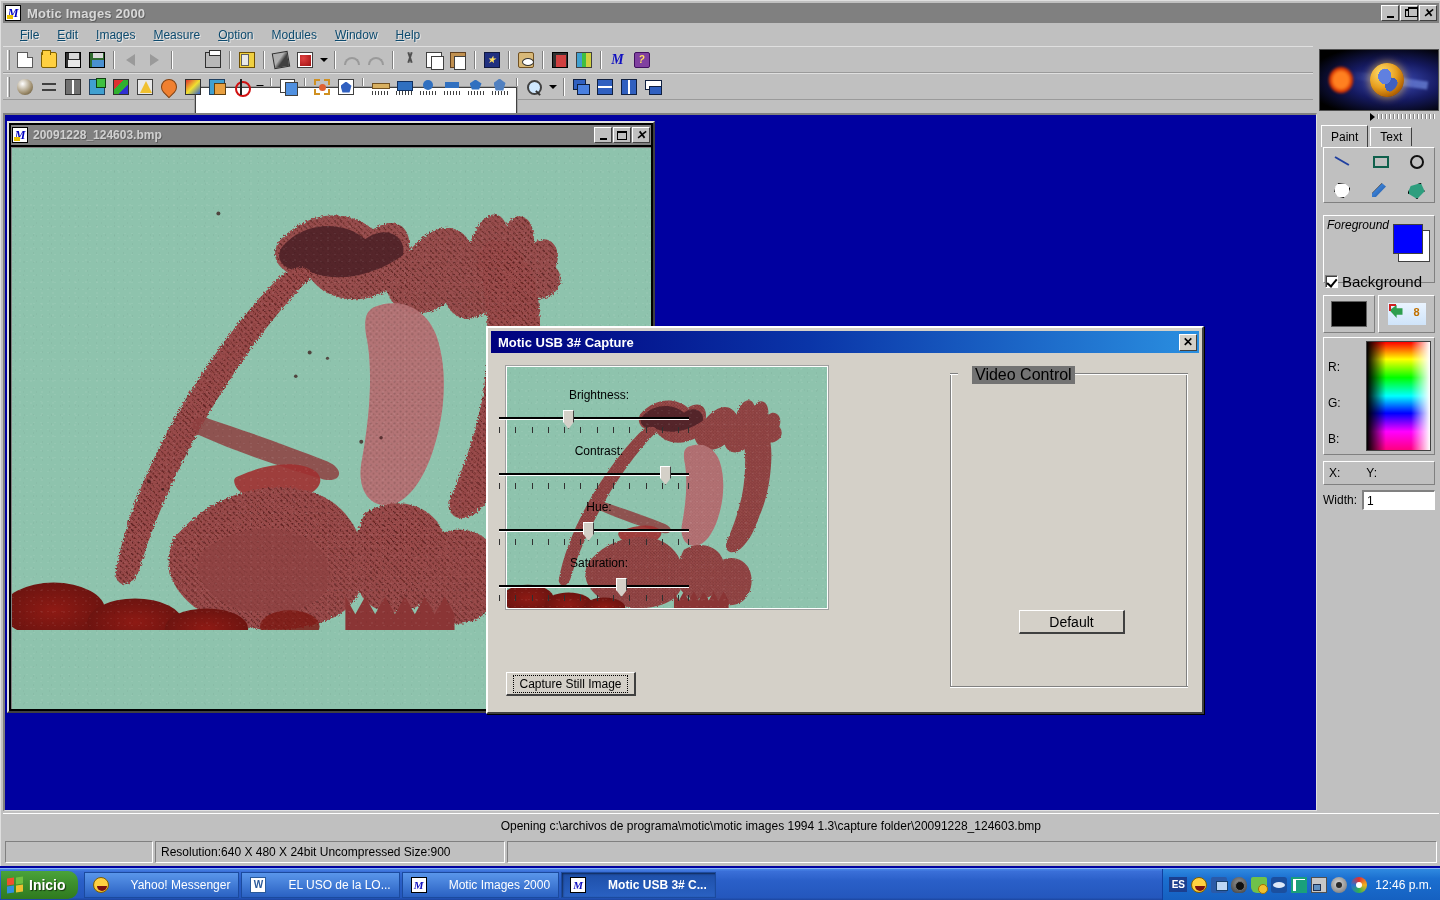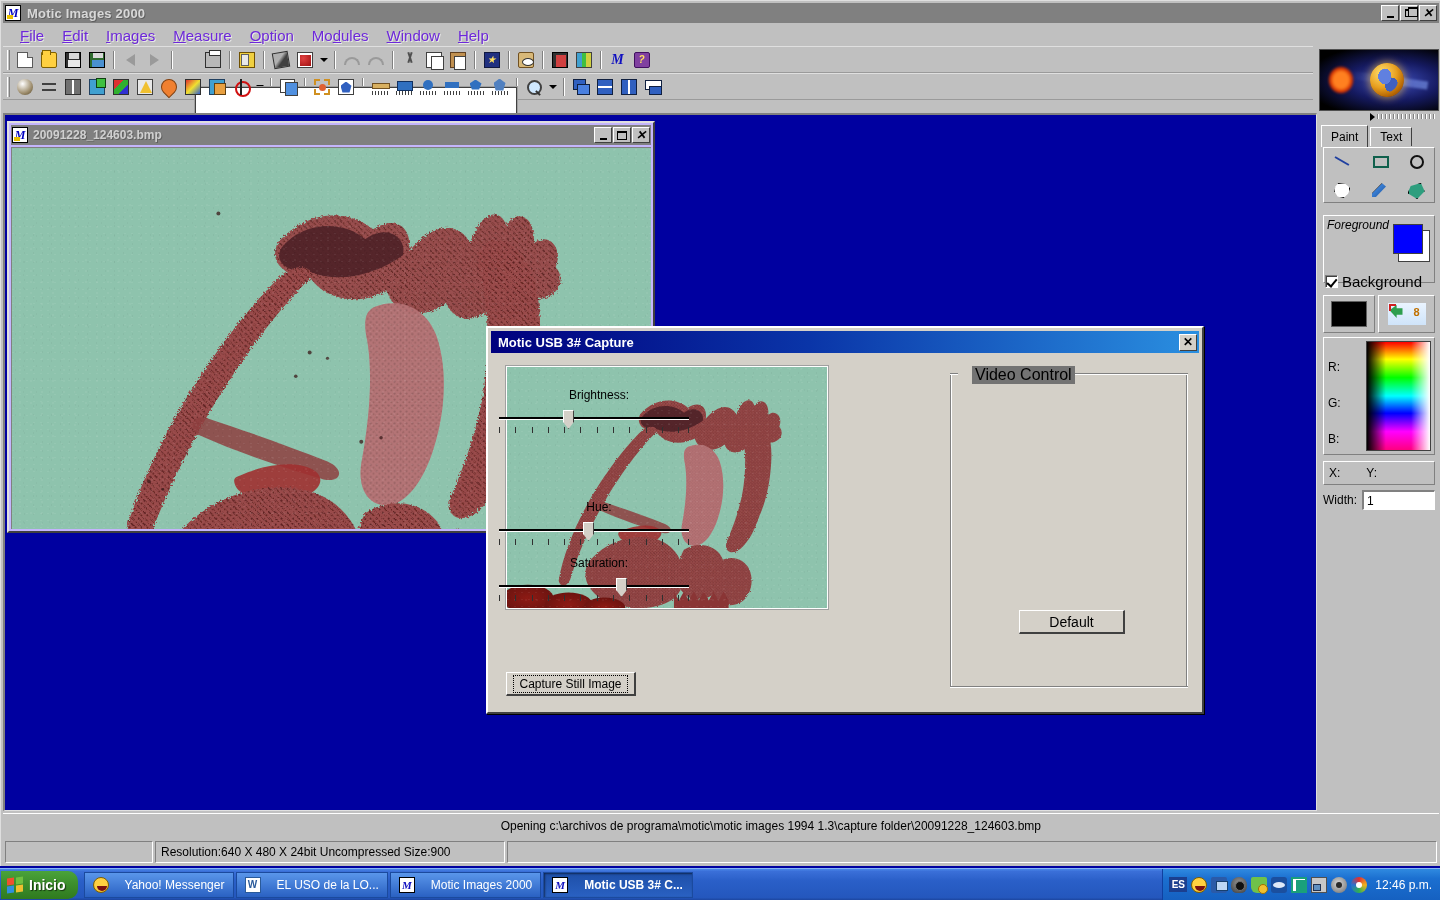--- a/index.html
+++ b/index.html
@@ -60,21 +60,21 @@
     border: 1px solid #000; border-top-width: 2px; background: #c0c0c0;
   }
   .sysbtn .g-close { font-size: 12px; font-weight: bold; font-family: "Liberation Sans", sans-serif; }
 
   
   .menubar {
     position: absolute; left: 2px; top: 24px; width: 1436px; height: 20px;
     display: flex; align-items: center; padding-left: 8px;
   }
   .menuitem {
-    padding: 2px 9px; color: #6d28d9; font-size: 15px;
+    padding: 2px 9px; color: #0c4a6e; font-size: 12px;
     text-shadow: 1px 1px 0 #e8e8e8;
   }
   .menuitem u { text-decoration: underline; }
 
   
   .toolbars {
     position: absolute; left: 2px; top: 45px; width: 1310px; height: 65px;
     background: #c0c0c0;
   }
   .tbrow {
@@ -217,22 +217,22 @@
   
   .mdi {
     position: absolute; left: 2px; top: 112px; width: 1314px; height: 698px;
     background: #0000a0;
     border-top: 2px solid #808080; border-left: 2px solid #808080;
     border-right: 1px solid #dfdfdf; border-bottom: 1px solid #dfdfdf;
   }
 
   
   .childwin {
-    position: absolute; left: 2px; top: 6px; width: 648px; height: 412px;
-    background: #c4b5fd;
+    position: absolute; left: 2px; top: 6px; width: 648px; height: 592px;
+    background: #000000;
     border-top: 2px solid #dfdfdf; border-left: 2px solid #dfdfdf;
     border-right: 2px solid #404040; border-bottom: 2px solid #404040;
   }
   .child-tb {
     height: 20px; margin: 2px; background: #808080;
     display: flex; align-items: center; padding: 0 1px;
   }
   .child-tb .c-title {
     color: #d0d0d0; font-weight: bold; font-size: 12px; margin-left: 5px;
     text-shadow: 1px 1px 0 #606060;
@@ -505,21 +505,21 @@
     text-shadow: 1px 1px 1px rgba(0,0,0,.6);
   }
   .winlogo { width:17px; height:16px; position:relative; display:block; }
   .winlogo i { position:absolute; width:7px; height:7px; }
   .winlogo i:nth-child(1){ left:0;top:1px;background:#f05030; transform: skewY(-8deg); }
   .winlogo i:nth-child(2){ left:9px;top:0;background:#70c040; transform: skewY(-8deg); }
   .winlogo i:nth-child(3){ left:0;top:9px;background:#3090e0; transform: skewY(-8deg); }
   .winlogo i:nth-child(4){ left:9px;top:8px;background:#f0c030; transform: skewY(-8deg); }
   .tasks { display:flex; align-items:center; gap:2px; margin-left:6px; }
   .task {
-    height:26px; min-width:150px; padding:0 8px; display:flex; align-items:center; gap:16px;
+    height:26px; min-width:150px; padding:0 8px; display:flex; align-items:center; gap:22px;
     background: linear-gradient(180deg,#5a96ea,#2a61c2);
     border:1px solid #1b4persons; border:1px solid #1b4a9e;
     color:#fff; font-size:12px; white-space:nowrap; overflow:hidden;
   }
   .task.active {
     background: linear-gradient(180deg,#1e4fa8,#2a61c2);
     box-shadow: inset 1px 1px 2px rgba(0,0,0,.5);
     font-weight:bold;
   }
   .tico { width:16px; height:16px; flex:0 0 16px; position:relative; }
@@ -998,20 +998,28 @@
 
     <div class="sliderblk" style="top:60px">
       <div class="sl-label">Brightness:</div>
       <div class="trackwrap">
         <span class="track"></span>
         <span class="ticks"></span>
         <span class="thumb" style="left:64px"></span>
       </div>
     </div>
 
+    <div class="sliderblk" style="top:116px">
+      <div class="sl-label">Contrast:</div>
+      <div class="trackwrap">
+        <span class="track"></span>
+        <span class="ticks"></span>
+        <span class="thumb" style="left:161px"></span>
+      </div>
+    </div>
 
     <div class="sliderblk" style="top:172px">
       <div class="sl-label">Hue:</div>
       <div class="trackwrap">
         <span class="track"></span>
         <span class="ticks"></span>
         <span class="thumb" style="left:84px"></span>
       </div>
     </div>
 

